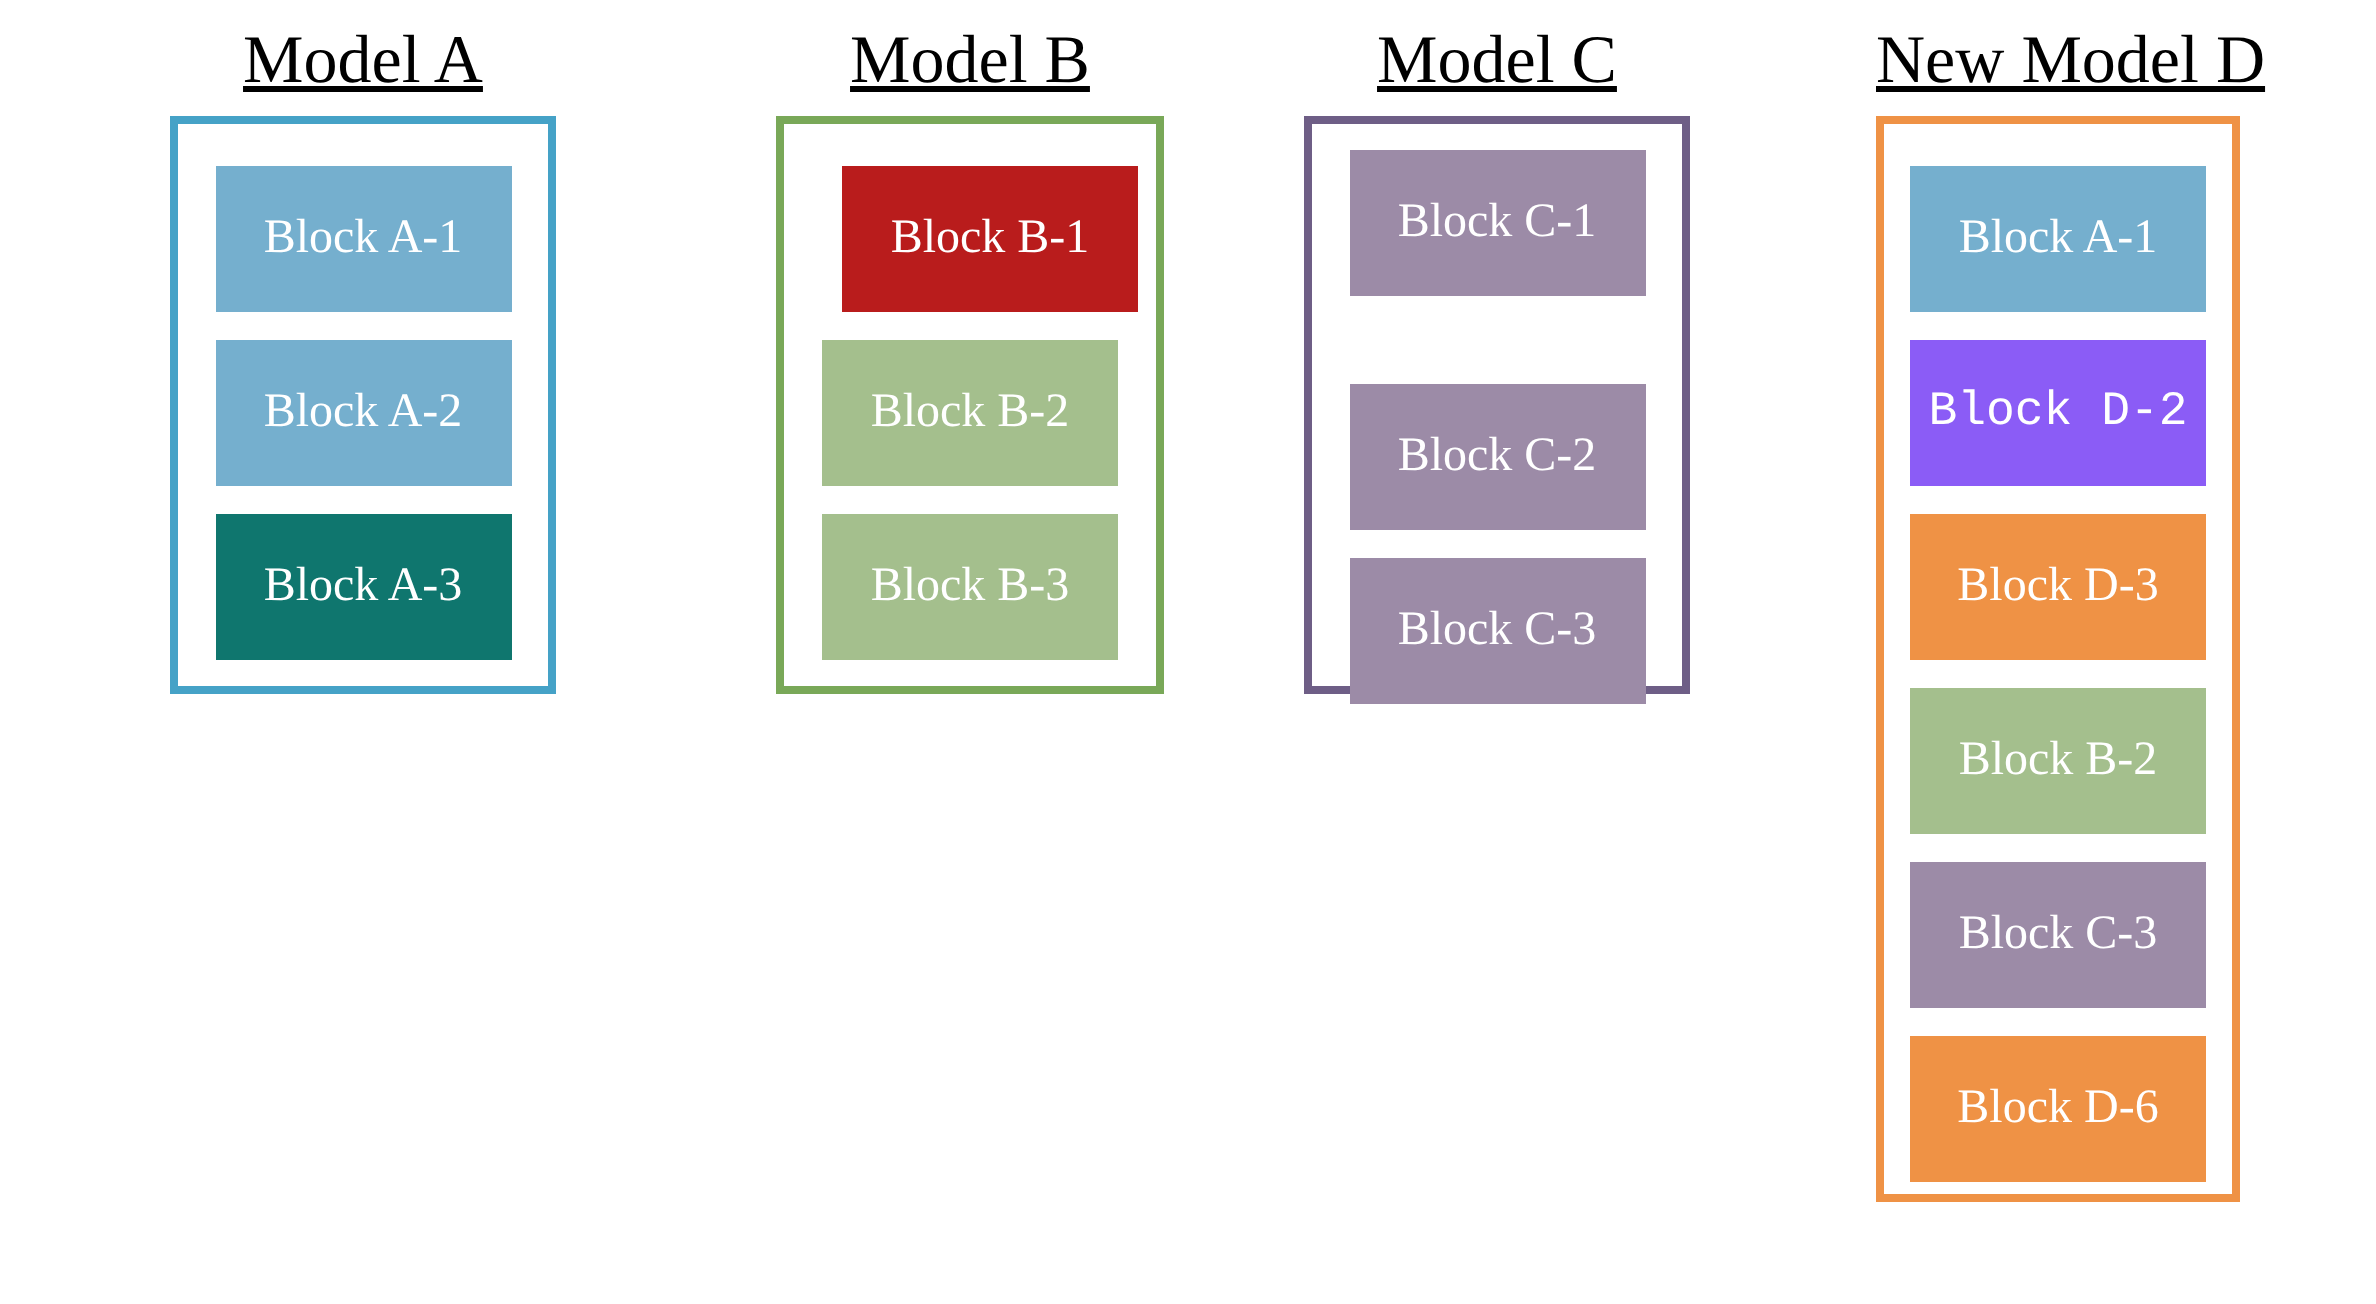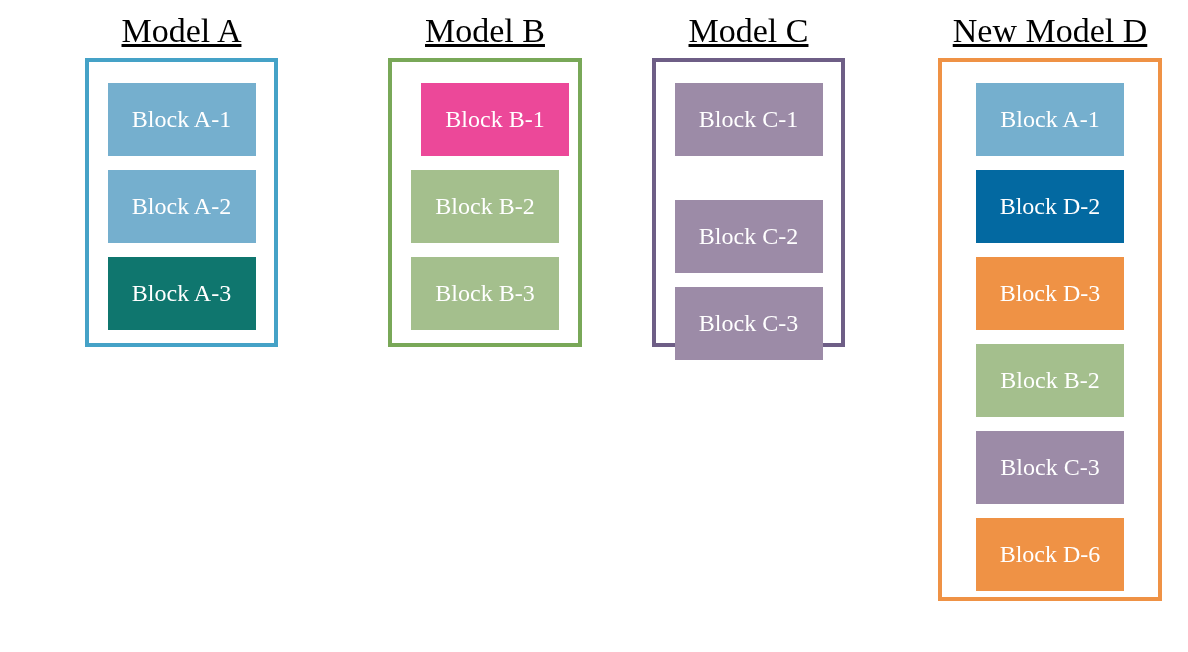--- a/index.html
+++ b/index.html
@@ -53,59 +53,59 @@
     display: flex;
     align-items: center;
     justify-content: center;
     font-size: 24px;
     color: #ffffff;
     flex: 0 0 auto;
   }
   .col-a { left: 85px;  width: 193px; }
   .col-b { left: 388px; width: 194px; }
   .col-c { left: 652px; width: 193px; }
-  .col-d { left: 938px; width: 224px; }
+  .col-d { left: 938px; width: 182px; }
 </style>
 </head>
 <body>
 
 <div class="canvas">
 
   <div class="column col-a">
     <div class="model-title">Model A</div>
     <div class="model-box box-short" style="border-color: rgb(69, 162, 199);">
       <div class="block" style="background-color: rgb(117, 175, 206);">Block A-1</div>
       <div class="block" style="background-color: rgb(117, 175, 206);">Block A-2</div>
       <div class="block" style="background-color: #0f766e;">Block A-3</div>
     </div>
   </div>
 
   <div class="column col-b">
     <div class="model-title">Model B</div>
     <div class="model-box box-short" style="border-color: rgb(121, 168, 88);">
-      <div class="block" style="background-color: #ec4899; margin-left: 20px;">Block B-1</div>
+      <div class="block" style="background-color: #b91c1c; margin-left: 20px;">Block B-1</div>
       <div class="block" style="background-color: rgb(164, 191, 141);">Block B-2</div>
       <div class="block" style="background-color: rgb(164, 191, 141);">Block B-3</div>
     </div>
   </div>
 
   <div class="column col-c">
     <div class="model-title">Model C</div>
-    <div class="model-box box-short" style="border-color: rgb(110, 94, 134);">
+    <div class="model-box box-short" style="border-color: rgb(110, 94, 134); justify-content: center;">
       <div class="block" style="background-color: rgb(156, 139, 167);">Block C-1</div>
       <div class="block" style="background-color: rgb(156, 139, 167); margin-top: 30px;">Block C-2</div>
       <div class="block" style="background-color: rgb(156, 139, 167);">Block C-3</div>
     </div>
   </div>
 
   <div class="column col-d">
     <div class="model-title">New Model D</div>
     <div class="model-box box-tall" style="border-color: rgb(239, 146, 69);">
       <div class="block" style="background-color: rgb(117, 175, 206);">Block A-1</div>
-      <div class="block" style="background-color: #0369a1;">Block D-2</div>
+      <div class="block" style="background-color: #8b5cf6; font-family: Liberation Mono, monospace;">Block D-2</div>
       <div class="block" style="background-color: rgb(239, 146, 69);">Block D-3</div>
       <div class="block" style="background-color: rgb(164, 191, 141);">Block B-2</div>
       <div class="block" style="background-color: rgb(156, 139, 167);">Block C-3</div>
       <div class="block" style="background-color: rgb(239, 146, 69);">Block D-6</div>
     </div>
   </div>
 
 </div>
 
 </body></html>

